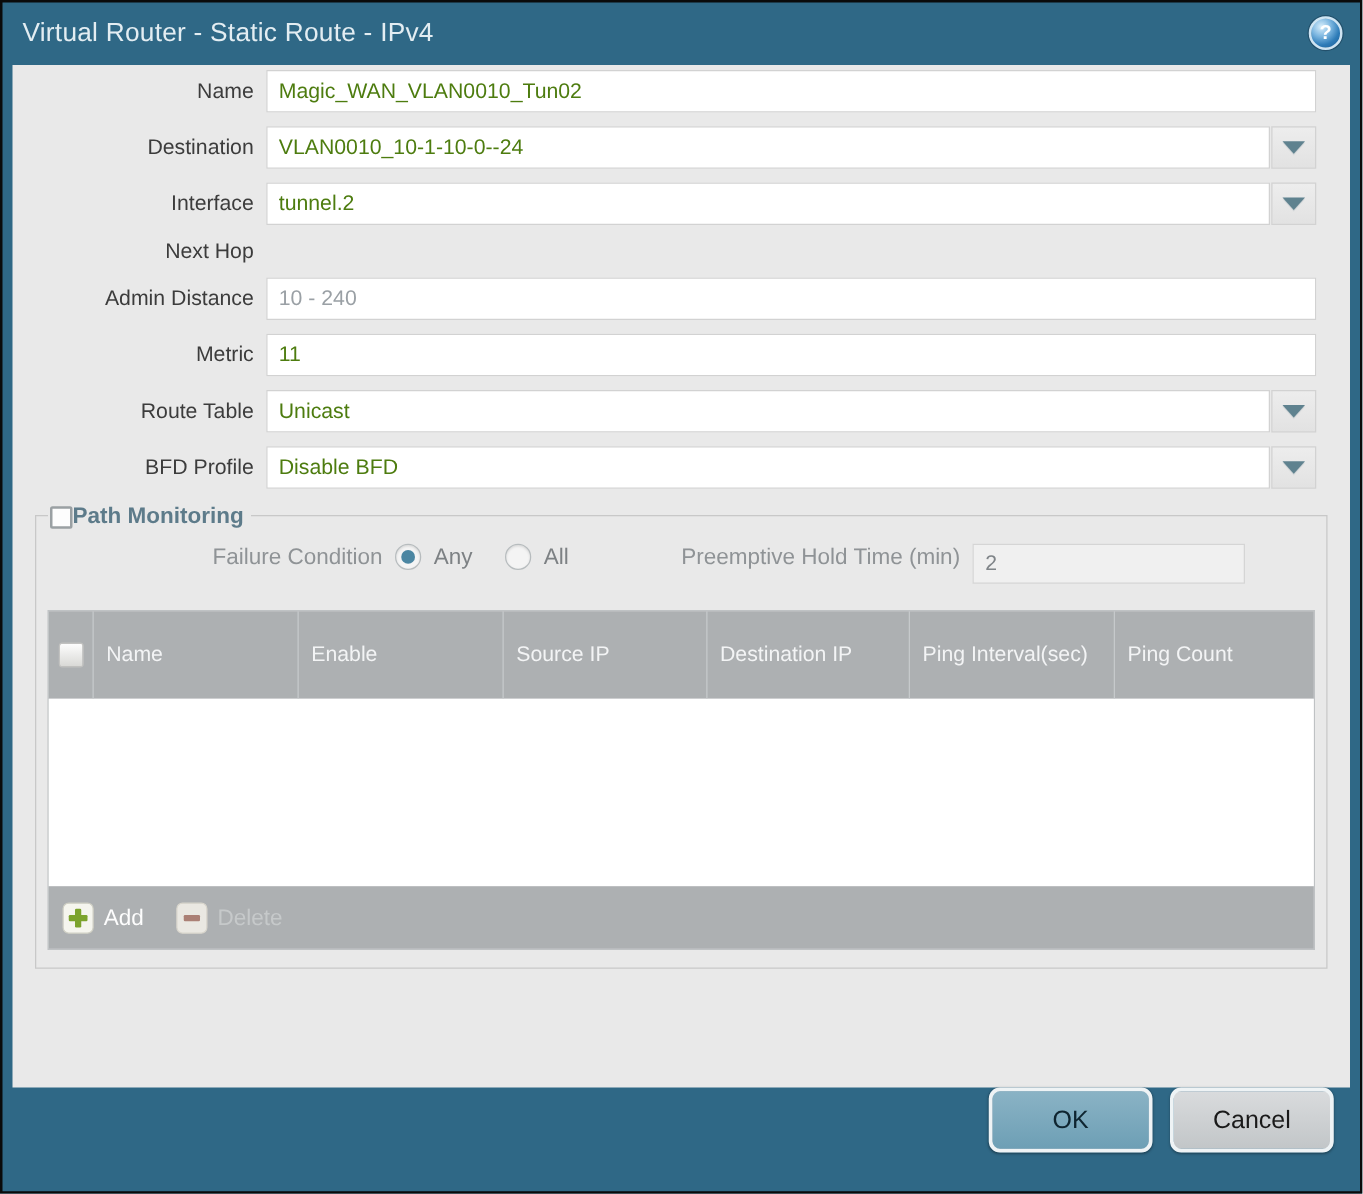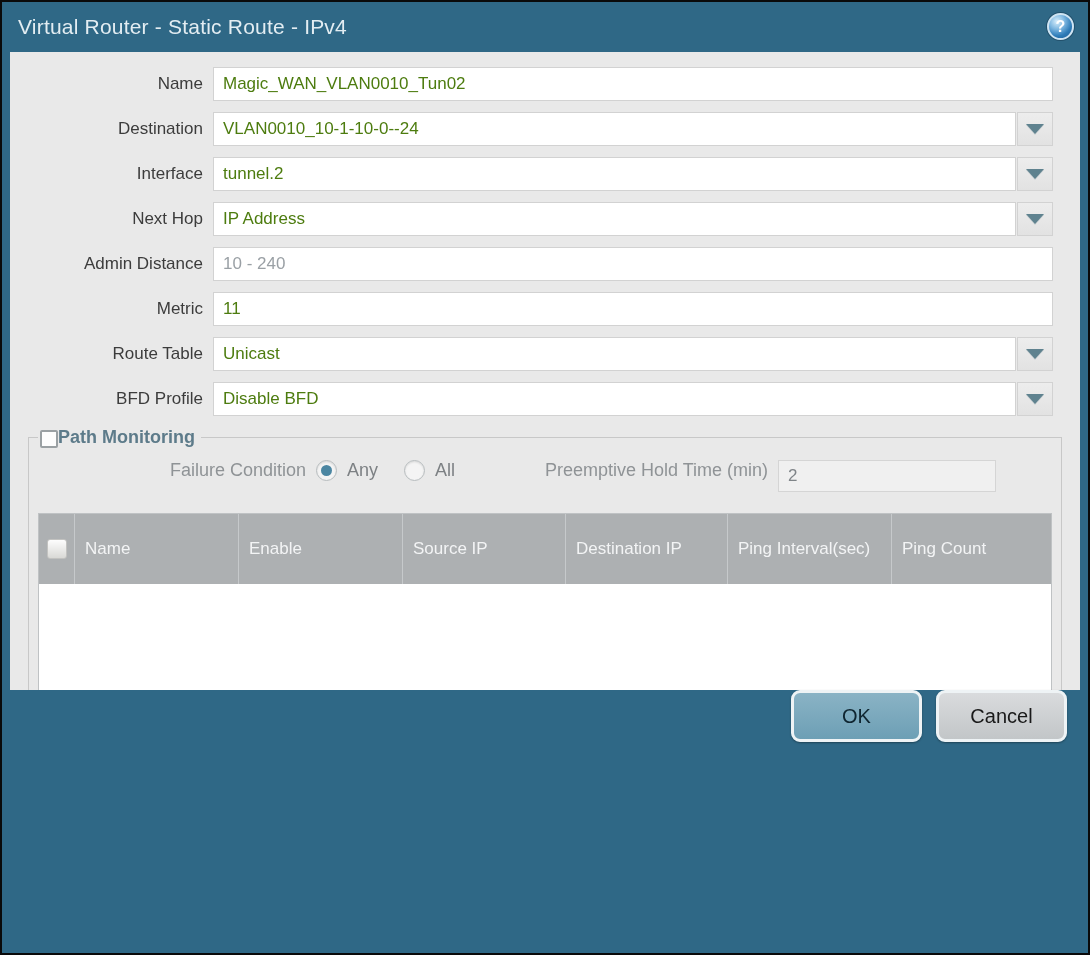--- a/index.html
+++ b/index.html
@@ -25,22 +25,22 @@
     background: radial-gradient(circle at 35% 28%, #d9effc 0%, #7cb6e0 35%, #2e7cb8 65%, #1b5a93 100%);
     border:2px solid #cfe4f2;
     box-shadow:0 0 0 1px #23506b;
     color:#fff; font-size:16px; font-weight:bold;
     display:flex; align-items:center; justify-content:center;
     cursor:pointer;
   }
 
   
   .content {
-    margin:0 8px; height:638px; background:#e9e9e9;
-    padding-top:15px; overflow:hidden;
+    margin:0 8px; height:818px; background:#e9e9e9;
+    padding-top:4px; overflow:hidden;
   }
 
   .form-row { display:flex; align-items:center; margin:0 27px 11px 0; }
   .form-row .lbl {
     width:203px; text-align:right; padding-right:10px;
     font-size:17px; color:#3c3c3c; flex:none;
   }
   .field { display:flex; flex:1; height:34px; }
   .field input {
     flex:1; height:34px; border:1px solid #d2d2d2; background:#fff;
@@ -179,26 +179,20 @@
       <div class="field">
         <input type="text" value="tunnel.2" style="">
         <div class="combo-btn">
           <span class="tri-down"></span>
         </div>
       </div>
     </div>
 
     <div class="form-row">
       <span class="lbl">Next Hop</span>
-      <div class="field">
-        <input type="text" value="IP Address" style="">
-        <div class="combo-btn">
-          <span class="tri-down"></span>
-        </div>
-      </div>
     </div>
 
 
     <div class="form-row">
       <span class="lbl">Admin Distance</span>
       <div class="field">
         <input type="text" placeholder="10 - 240" style="">
       </div>
     </div>
 

